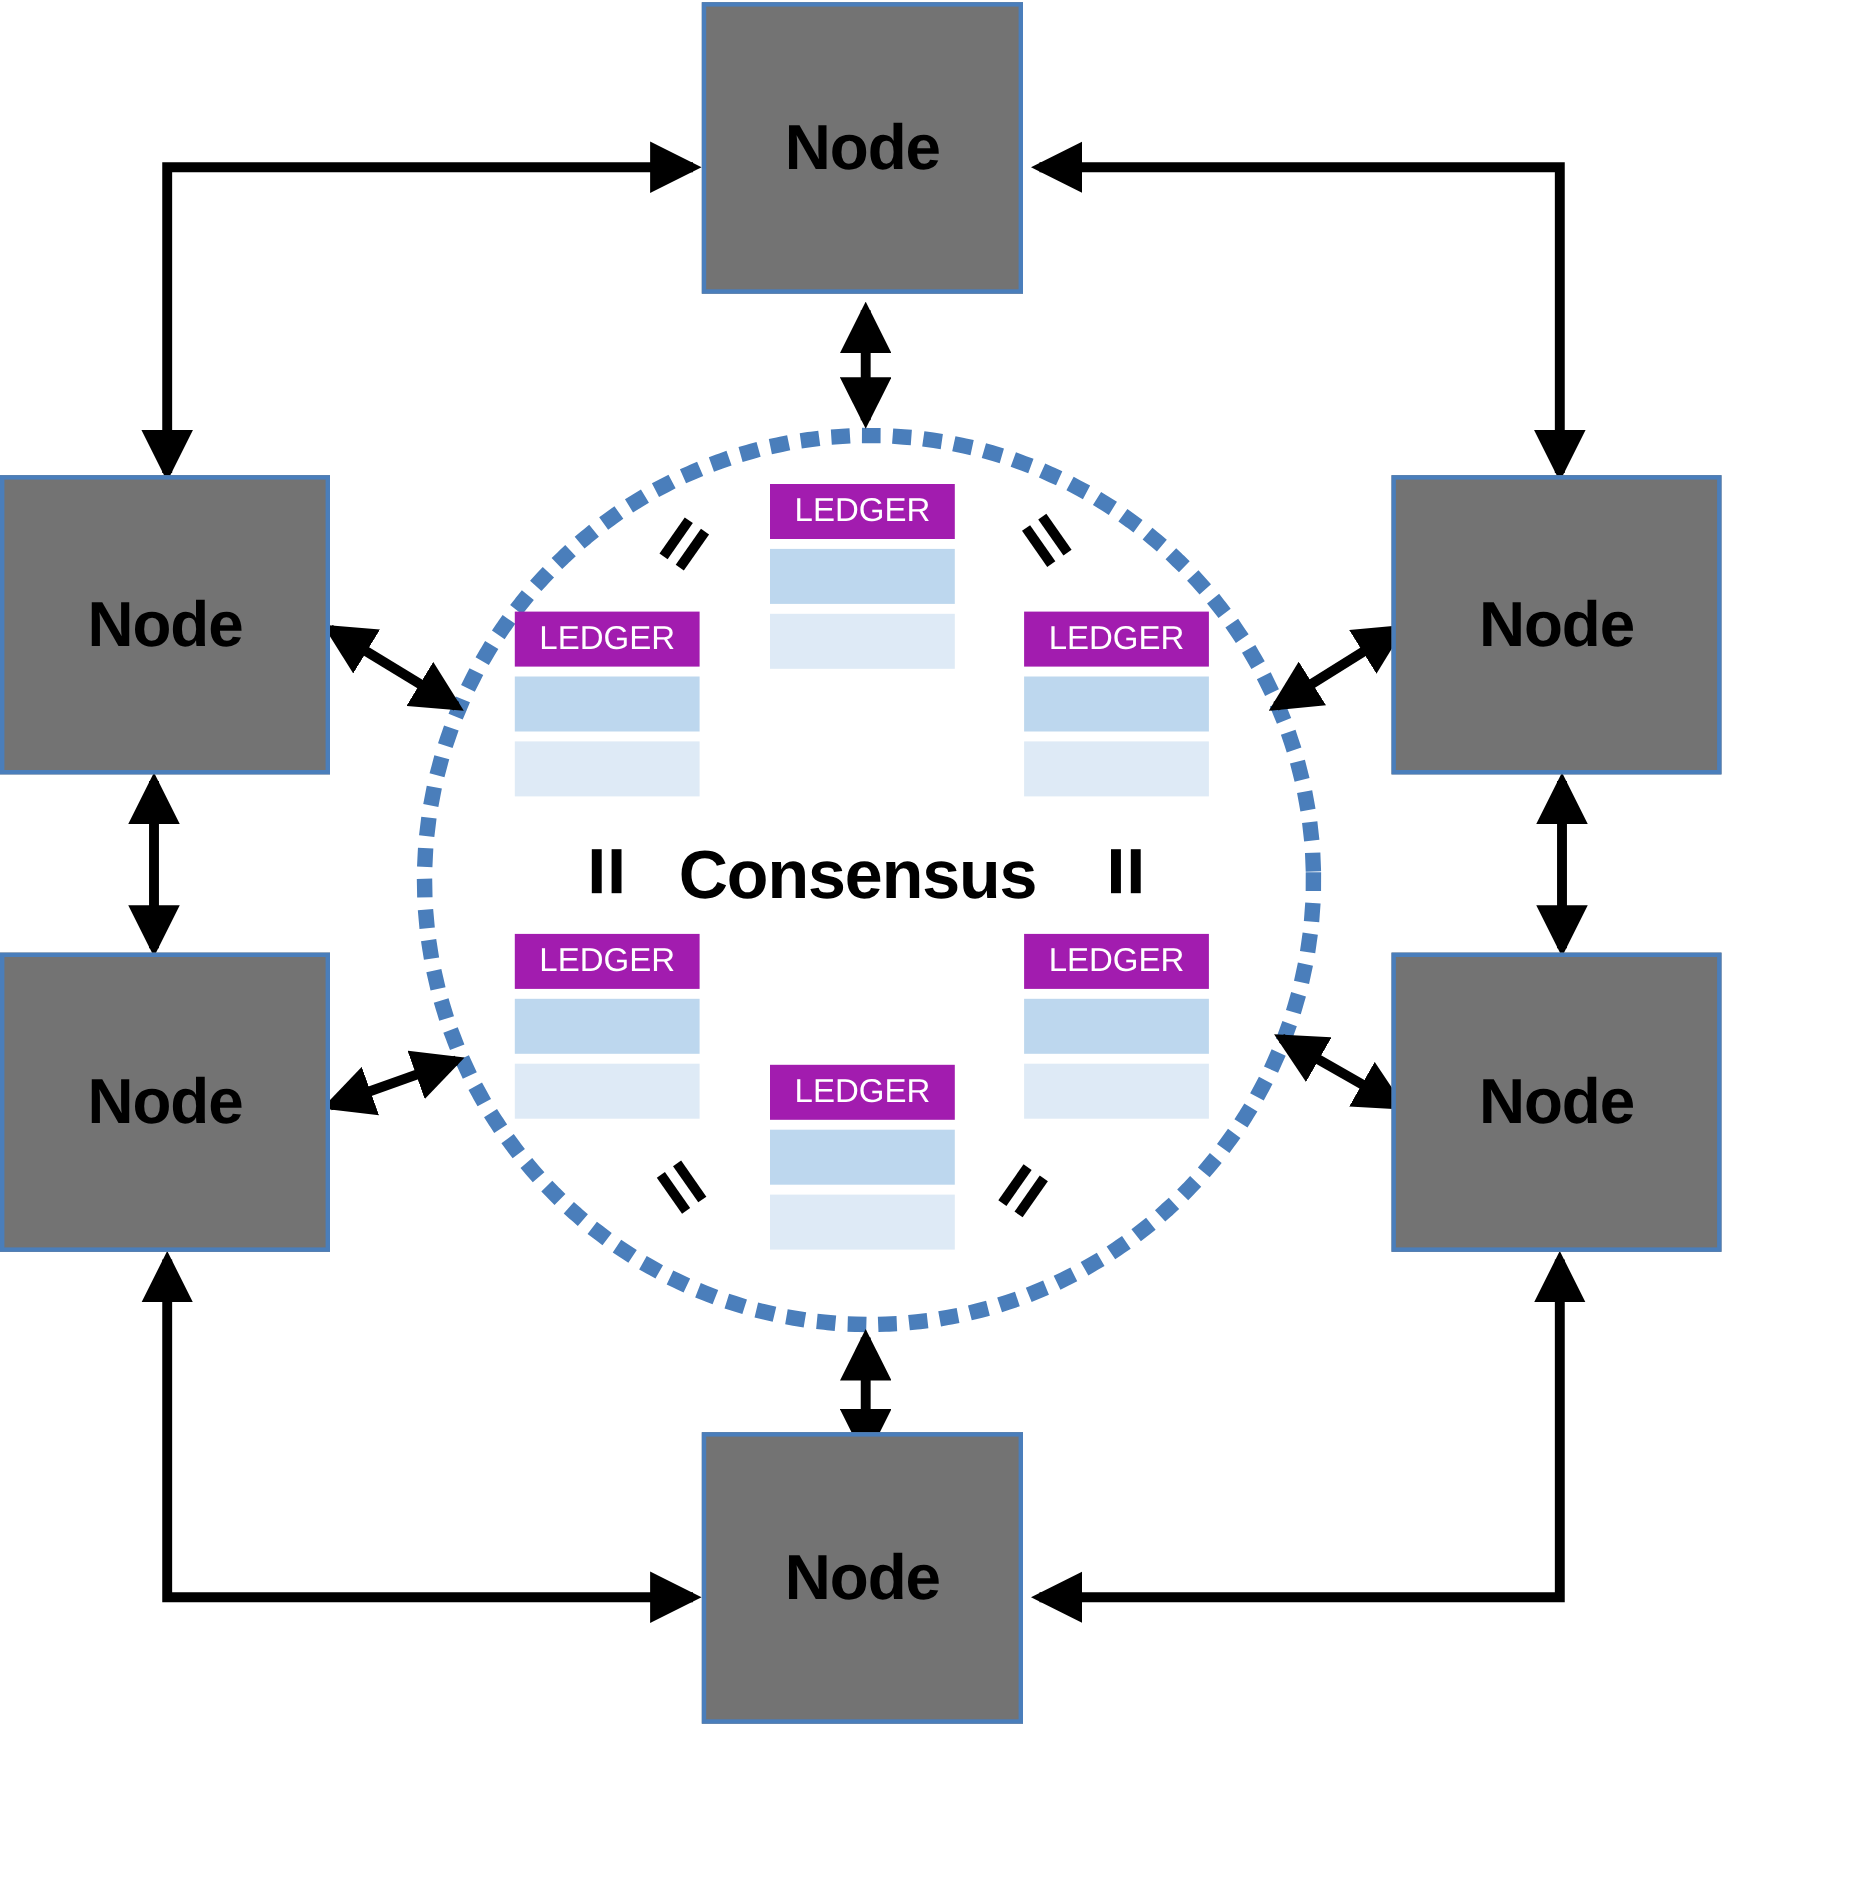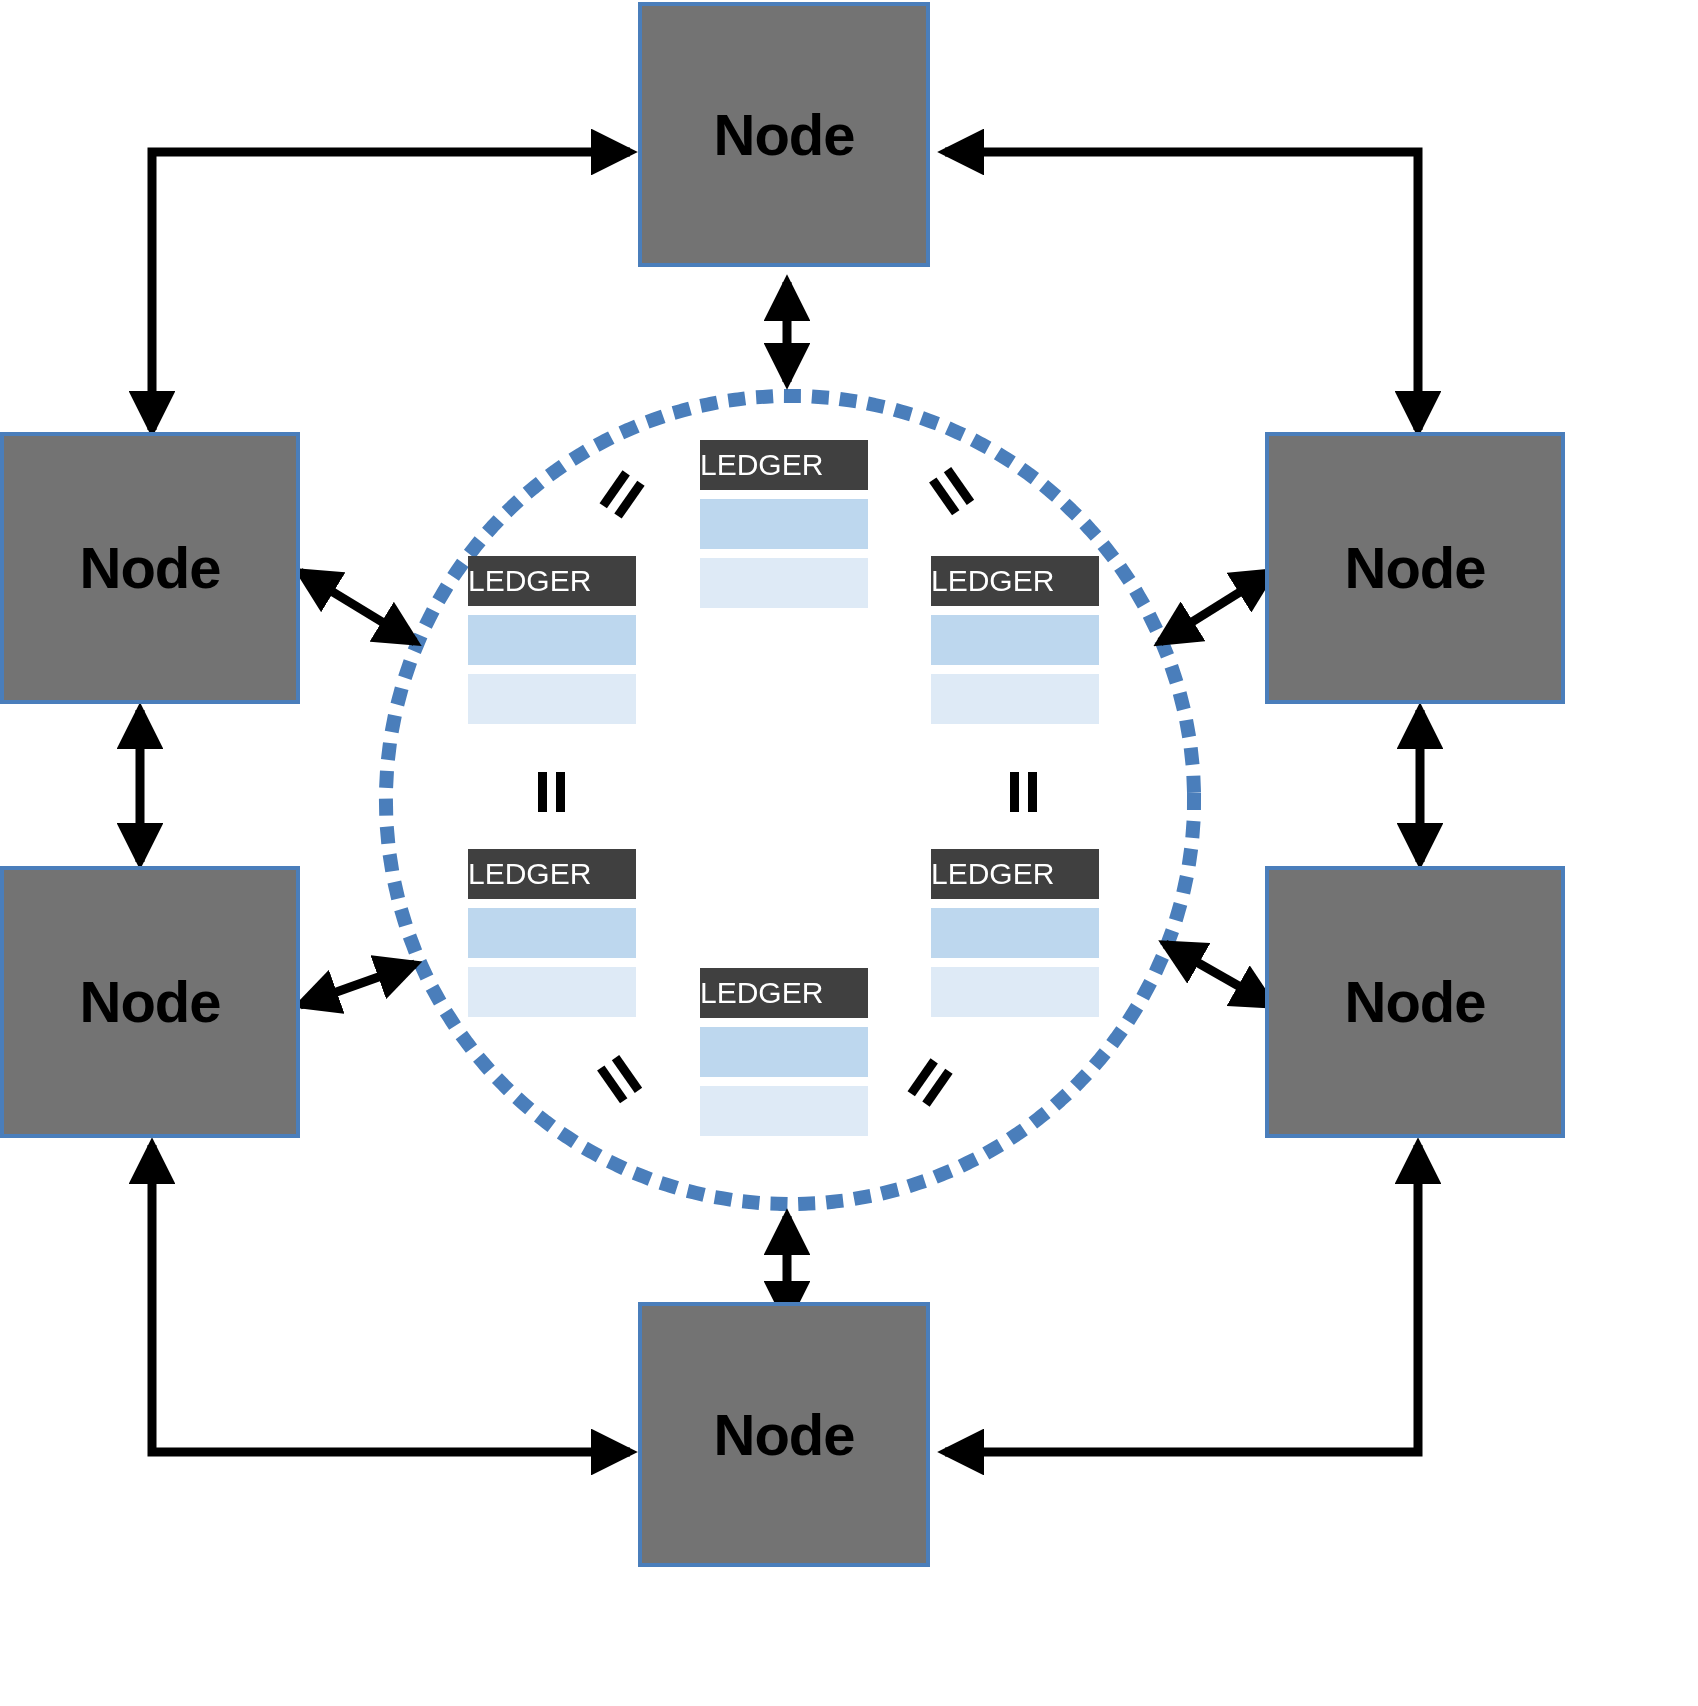--- a/index.html
+++ b/index.html
@@ -39,28 +39,28 @@
     font-size: 58px;
     color: #000000;
     letter-spacing: -1px;
     line-height: 1;
   }
   .ledger-stack {
     position: absolute;
     width: 168px;
   }
   .ledger-head {
-    background: #404040;
+    background: #a21caf;
     color: #ffffff;
     font-family: "Liberation Sans", sans-serif;
     font-size: 30px;
     font-weight: normal;
     height: 50px;
     line-height: 50px;
-    text-align: left;
+    text-align: center;
     letter-spacing: 0px;
   }
   .ledger-row {
     height: 50px;
     margin-top: 9px;
   }
   .ledger-row.r1 { background: #bdd7ee; }
   .ledger-row.r2 { background: #deeaf6; }
   .consensus-label {
     position: absolute;
@@ -185,20 +185,21 @@
     <div class="ledger-row r1"></div>
     <div class="ledger-row r2"></div>
   </div>
 
   <div class="ledger-stack" style="left:700px; top:968px;">
     <div class="ledger-head">LEDGER</div>
     <div class="ledger-row r1"></div>
     <div class="ledger-row r2"></div>
   </div>
 
+  <div class="consensus-label" style="left:617px; top:760px;">Consensus</div>
 
   <div class="eq-mark eq-rot-r" style="left:600px; top:470px;">
     <span class="a"></span>
       <span class="b"></span>
   </div>
 
   <div class="eq-mark eq-rot-l" style="left:932px; top:470px;">
     <span class="a"></span>
       <span class="b"></span>
   </div>

